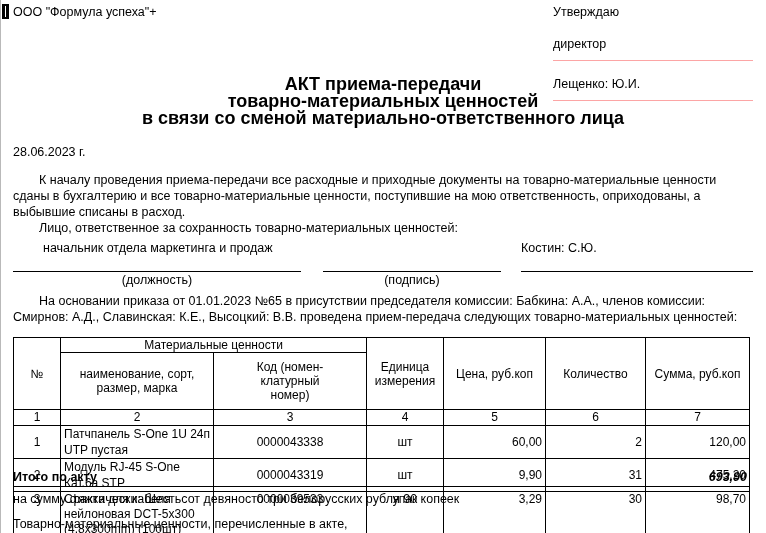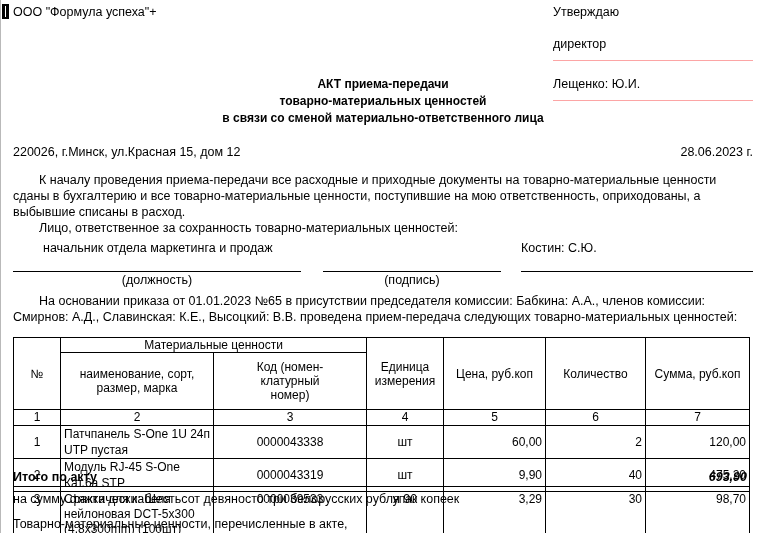--- a/index.html
+++ b/index.html
@@ -78,21 +78,21 @@
     padding-bottom: 8px;
   }
 
   
   .title {
     position: absolute;
     left: 0;
     top: 76px;
     width: 766px;
     text-align: center;
-    font-size: 12px;
+    font-size: 18px;
     font-weight: bold;
     line-height: 17px;
   }
 
   
   .addr-row {
     position: absolute;
     left: 13px;
     top: 145px;
     width: 740px;
@@ -225,21 +225,20 @@
     </div>
   </div>
 
   <div class="title">
     <div>АКТ приема-передачи</div>
     <div>товарно-материальных ценностей</div>
     <div>в связи со сменой материально-ответственного лица</div>
   </div>
 
   <div class="addr-row">
-    <div>220026, г.Минск, ул.Красная 15,  дом 12</div>
     <div>28.06.2023 г.</div>
   </div>
 
   <div class="para indent p2">Лицо, ответственное за сохранность товарно-материальных ценностей:</div>
 
   <div class="para indent p1">К началу проведения приема-передачи все расходные и приходные документы на товарно-материальные ценности сданы в бухгалтерию и все товарно-материальные ценности, поступившие на мою ответственность, оприходованы, а выбывшие списаны в расход.</div>
 
   <div class="sign-row">
     <div class="sign-cell sc1">
       <div class="val">начальник отдела маркетинга и продаж</div>
@@ -297,21 +296,21 @@
         <td class="c-qty">2</td>
         <td class="c-sum">120,00</td>
       </tr>
 
       <tr class="datarow">
         <td class="c-num">2</td>
         <td class="c-name">Модуль RJ-45 S-One Кат.6а STP</td>
         <td class="c-code">0000043319</td>
         <td class="c-unit">шт</td>
         <td class="c-price">9,90</td>
-        <td class="c-qty">40</td>
+        <td class="c-qty">31</td>
         <td class="c-sum">475,20</td>
       </tr>
 
       <tr class="datarow tall">
         <td class="c-num">3</td>
         <td class="c-name">
           <div>Стяжка для кабеля нейлоновая DCT-5x300</div>
           <div>(4.8x300mm) (100шт)</div>
         </td>
         <td class="c-code">0000039533</td>

